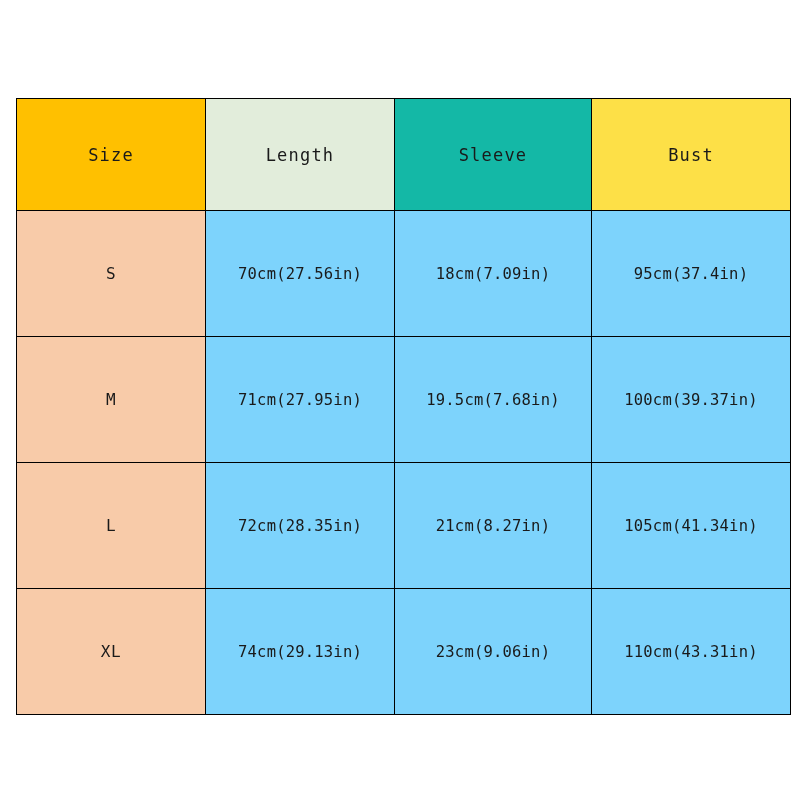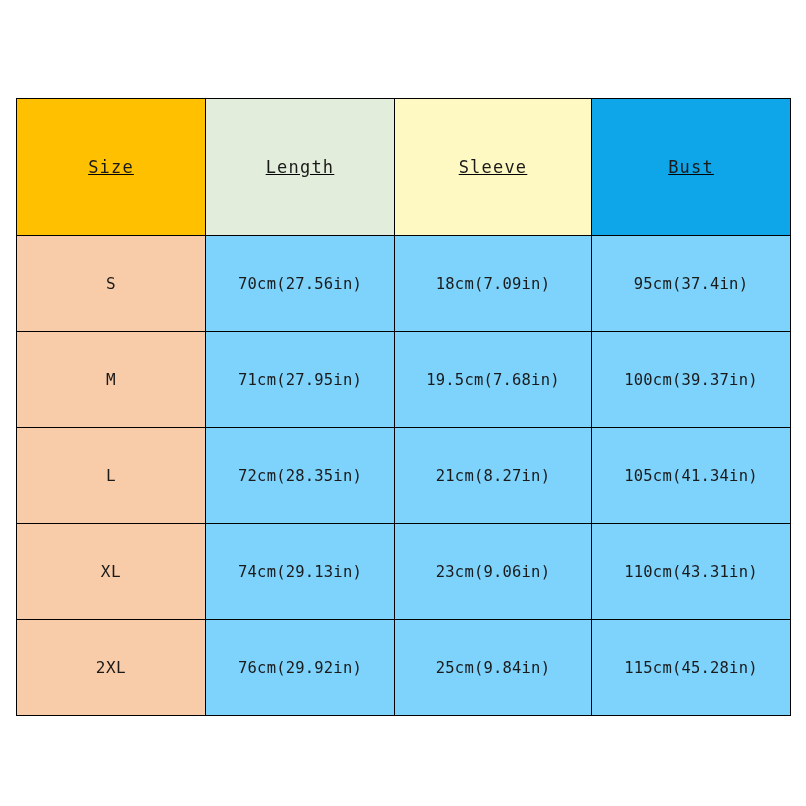--- a/index.html
+++ b/index.html
@@ -38,31 +38,31 @@
     font-weight: normal;
     color: #1a1a1a;
   }
 
   
   col.c-size   { width: 189px; }
   col.c-length { width: 189px; }
   col.c-sleeve { width: 197px; }
   col.c-bust   { width: 199px; }
 
-  thead tr { height: 137px; text-decoration: underline; }
+  thead tr { height: 112px; }
   tbody tr { height: 96px; }
 
   th {
     font-size: 17px;
     letter-spacing: 1.2px;
   }
   th.h-size   { background: #FFC000; }
   th.h-length { background: #E2EDDB; margin-left: 16px; }
-  th.h-sleeve { background: #fef9c3; }
-  th.h-bust   { background: #0ea5e9; }
+  th.h-sleeve { background: #14b8a6; }
+  th.h-bust   { background: #fde047; }
 
   td.size-cell {
     background: #F8CBA9;
     font-size: 16px;
     letter-spacing: 0.5px;
   }
   td.val-cell {
     background: #7dd3fc;
     font-size: 15.5px;
     letter-spacing: 0.2px;
@@ -105,21 +105,15 @@
         <td class="val-cell">72cm(28.35in)</td>
         <td class="val-cell">21cm(8.27in)</td>
         <td class="val-cell">105cm(41.34in)</td>
       </tr>
       <tr>
         <td class="size-cell">XL</td>
         <td class="val-cell">74cm(29.13in)</td>
         <td class="val-cell">23cm(9.06in)</td>
         <td class="val-cell">110cm(43.31in)</td>
       </tr>
-      <tr>
-        <td class="size-cell">2XL</td>
-        <td class="val-cell">76cm(29.92in)</td>
-        <td class="val-cell">25cm(9.84in)</td>
-        <td class="val-cell">115cm(45.28in)</td>
-      </tr>
     </tbody>
   </table>
 </div>
 
 </body></html>

